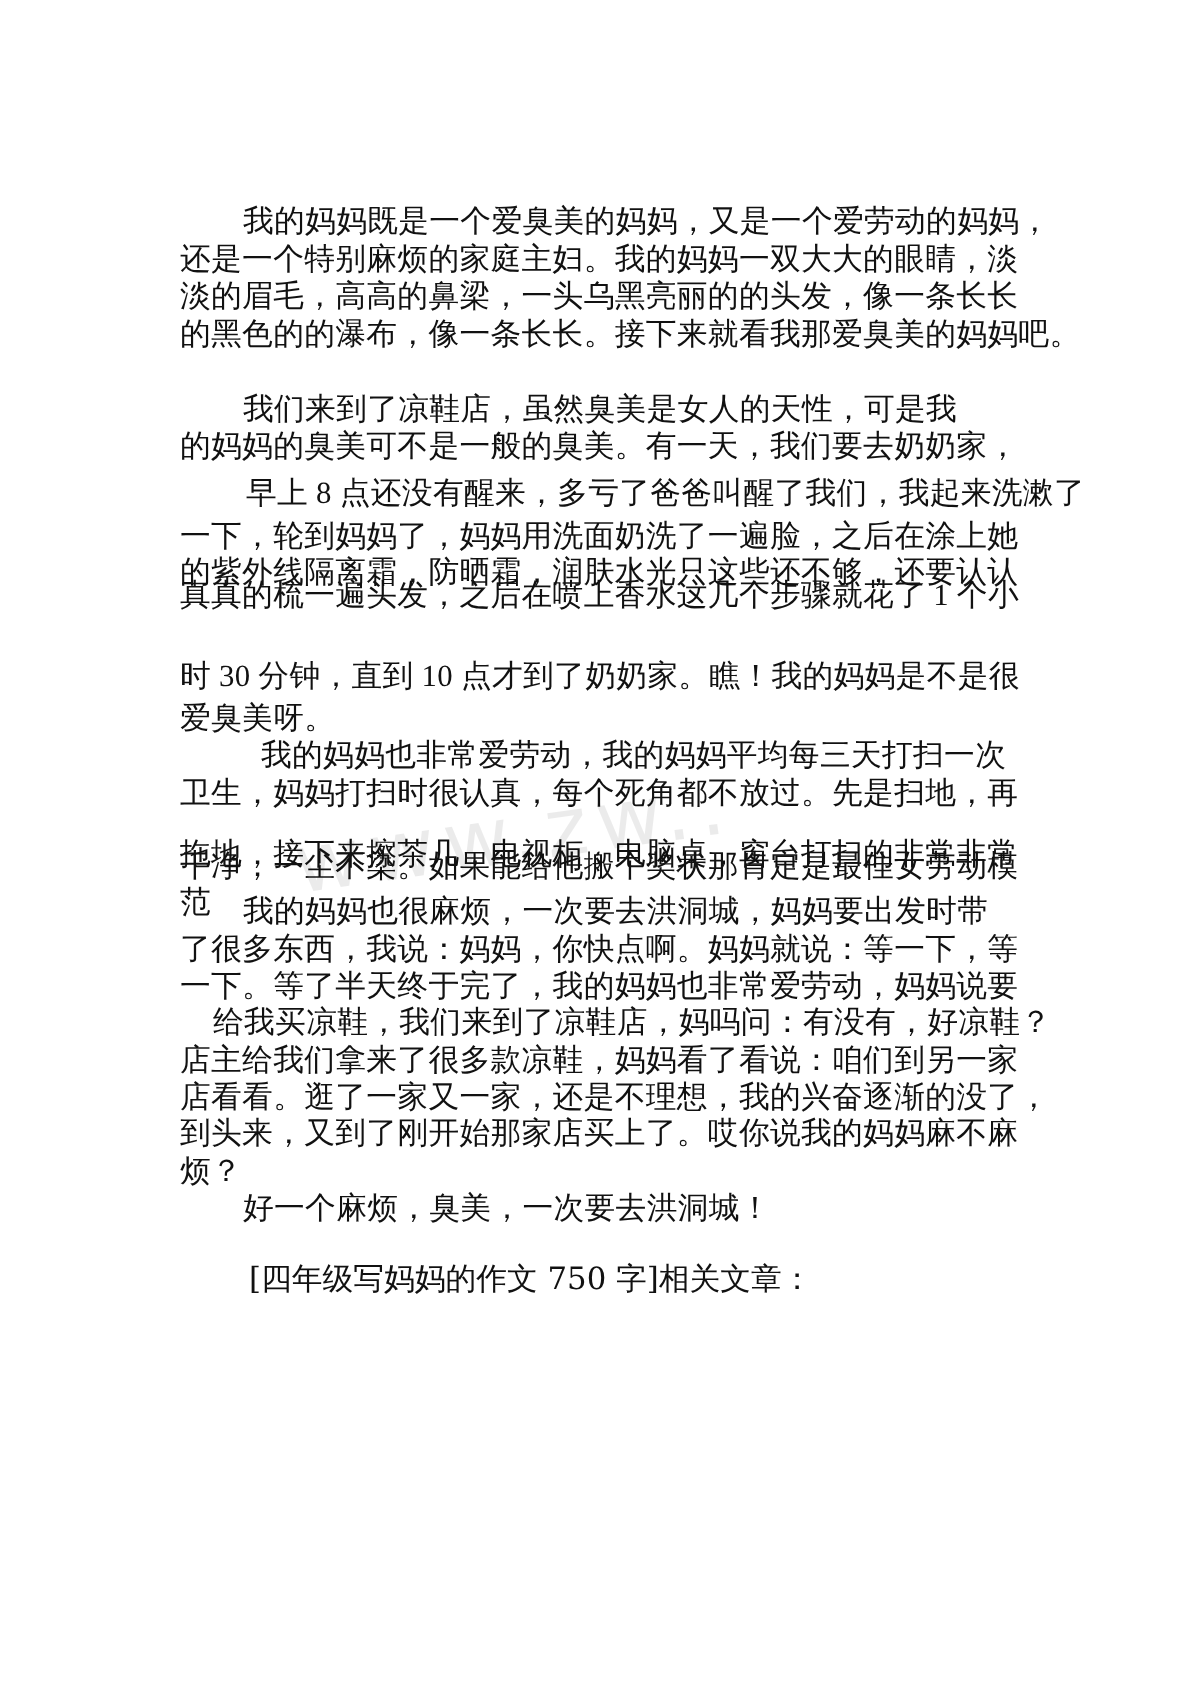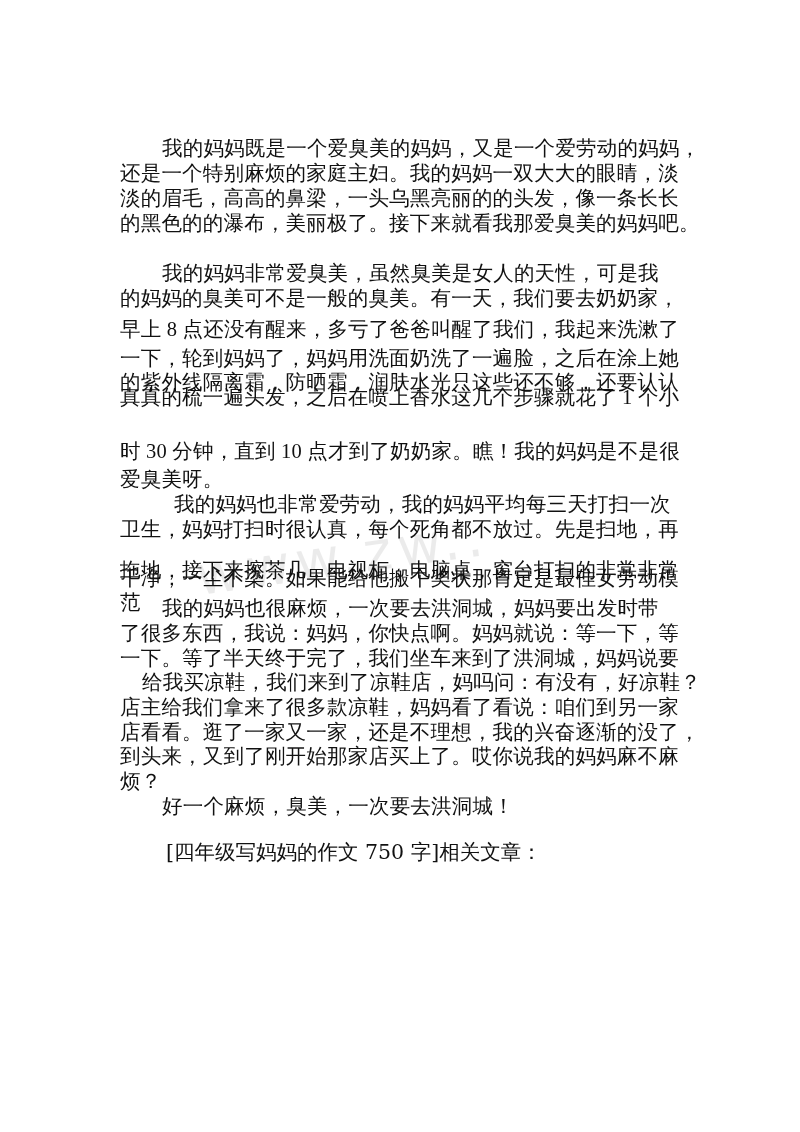--- a/index.html
+++ b/index.html
@@ -18,37 +18,37 @@
   </style>
 </head>
 <body>
 
 <div class="page">
   <div class="watermark">www.zw..</div>
   <div id="body-lines">
       <div class="line indent" style="top: 136px;">我的妈妈既是一个爱臭美的妈妈，又是一个爱劳动的妈妈，</div>
       <div class="line" style="top: 161px;">还是一个特别麻烦的家庭主妇。我的妈妈一双大大的眼睛，淡</div>
       <div class="line" style="top: 186px;">淡的眉毛，高高的鼻梁，一头乌黑亮丽的的头发，像一条长长</div>
-      <div class="line" style="top: 211px;">的黑色的的瀑布，美丽极了。接下来就看我那爱臭美的妈妈吧。</div>
-      <div class="line indent" style="top: 261px;">我的妈妈非常爱臭美，虽然臭美是女人的天性，可是我</div>
+      <div class="line" style="top: 211px;">的黑色的的瀑布，像一条长长。接下来就看我那爱臭美的妈妈吧。</div>
+      <div class="line indent" style="top: 261px;">我们来到了凉鞋店，虽然臭美是女人的天性，可是我</div>
       <div class="line" style="top: 286px;">的妈妈的臭美可不是一般的臭美。有一天，我们要去奶奶家，</div>
-      <div class="line" style="top: 317px;">早上 8 点还没有醒来，多亏了爸爸叫醒了我们，我起来洗漱了</div>
+      <div class="line" style="top: 317px; margin-left: 44px;">早上 8 点还没有醒来，多亏了爸爸叫醒了我们，我起来洗漱了</div>
       <div class="line" style="top: 346px;">一下，轮到妈妈了，妈妈用洗面奶洗了一遍脸，之后在涂上她</div>
       <div class="line" style="top: 370px;">的紫外线隔离霜，防晒霜，润肤水光只这些还不够，还要认认</div>
       <div class="line" style="top: 385px;">真真的梳一遍头发，之后在喷上香水这几个步骤就花了 1 个小</div>
       <div class="line" style="top: 439px;">时 30 分钟，直到 10 点才到了奶奶家。瞧！我的妈妈是不是很</div>
       <div class="line" style="top: 467px;">爱臭美呀。</div>
       <div class="line indent" style="top: 492px; margin-left: 12px;">我的妈妈也非常爱劳动，我的妈妈平均每三天打扫一次</div>
       <div class="line" style="top: 517px;">卫生，妈妈打扫时很认真，每个死角都不放过。先是扫地，再</div>
       <div class="line" style="top: 558px;">拖地，接下来擦茶几，电视柜，电脑桌，窗台打扫的非常非常</div>
       <div class="line" style="top: 566px;">干净，一尘不染。如果能给他搬个奖状那肯定是最佳女劳动模</div>
       <div class="line" style="top: 590px;">范</div>
       <div class="line indent" style="top: 596px;">我的妈妈也很麻烦，一次要去洪洞城，妈妈要出发时带</div>
       <div class="line" style="top: 621px;">了很多东西，我说：妈妈，你快点啊。妈妈就说：等一下，等</div>
-      <div class="line" style="top: 646px;">一下。等了半天终于完了，我们坐车来到了洪洞城，妈妈说要</div>
+      <div class="line" style="top: 646px;">一下。等了半天终于完了，我的妈妈也非常爱劳动，妈妈说要</div>
       <div class="line" style="top: 670px; margin-left: 22px;">给我买凉鞋，我们来到了凉鞋店，妈吗问：有没有，好凉鞋？</div>
       <div class="line" style="top: 695px;">店主给我们拿来了很多款凉鞋，妈妈看了看说：咱们到另一家</div>
       <div class="line" style="top: 720px;">店看看。逛了一家又一家，还是不理想，我的兴奋逐渐的没了，</div>
       <div class="line" style="top: 744px;">到头来，又到了刚开始那家店买上了。哎你说我的妈妈麻不麻</div>
       <div class="line" style="top: 769px;">烦？</div>
       <div class="line indent" style="top: 794px;">好一个麻烦，臭美，一次要去洪洞城！</div>
     </div>
   <div class="related">[四年级写妈妈的作文 750 字]相关文章：</div>
 </div>
 

